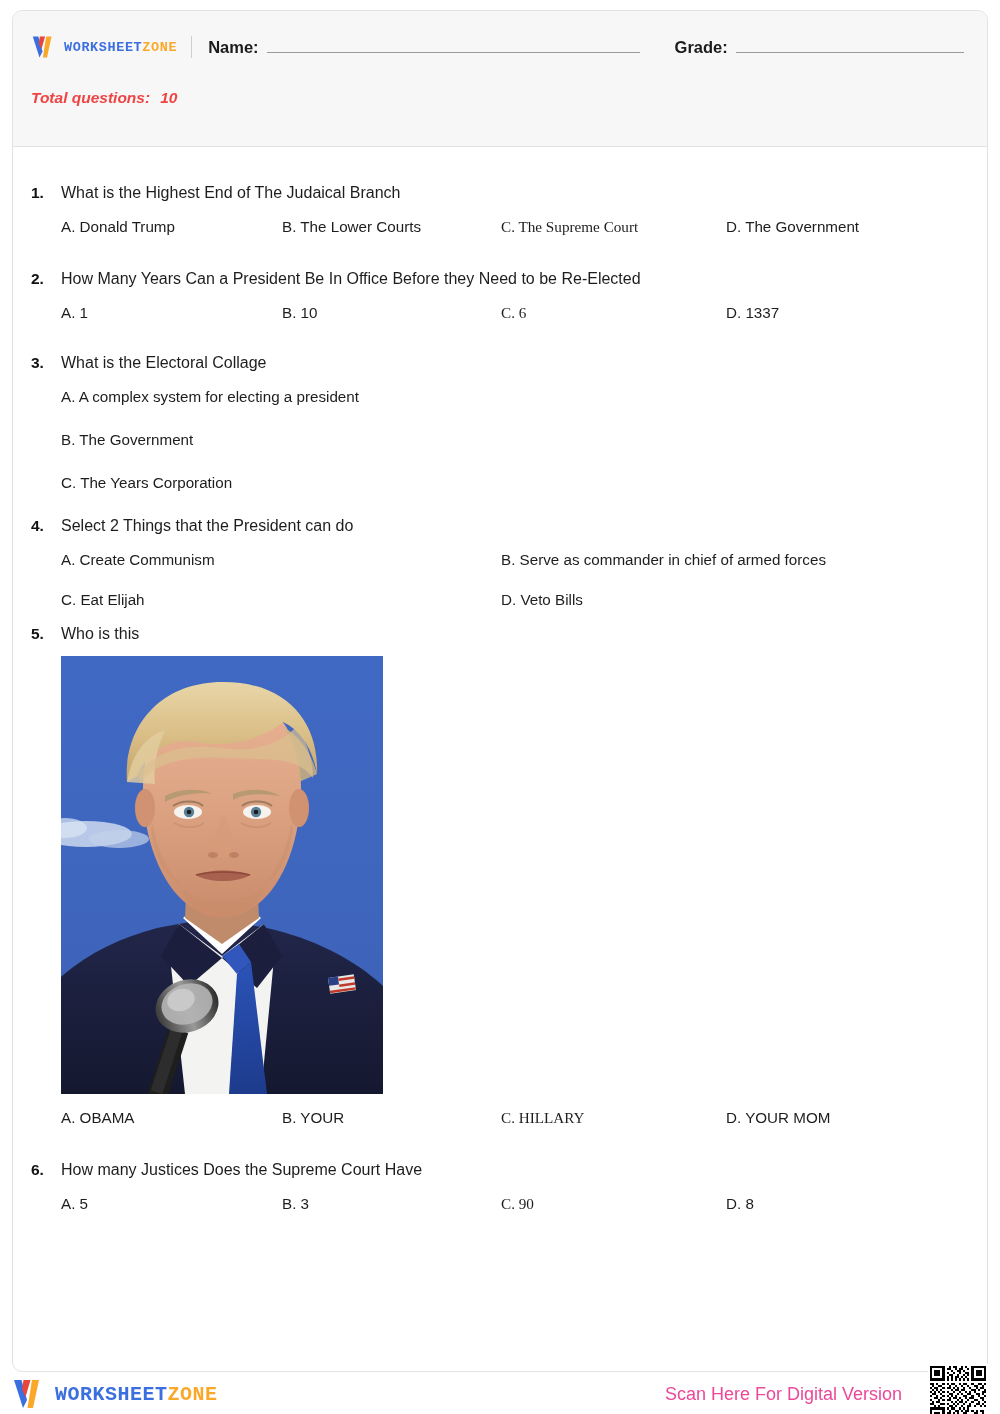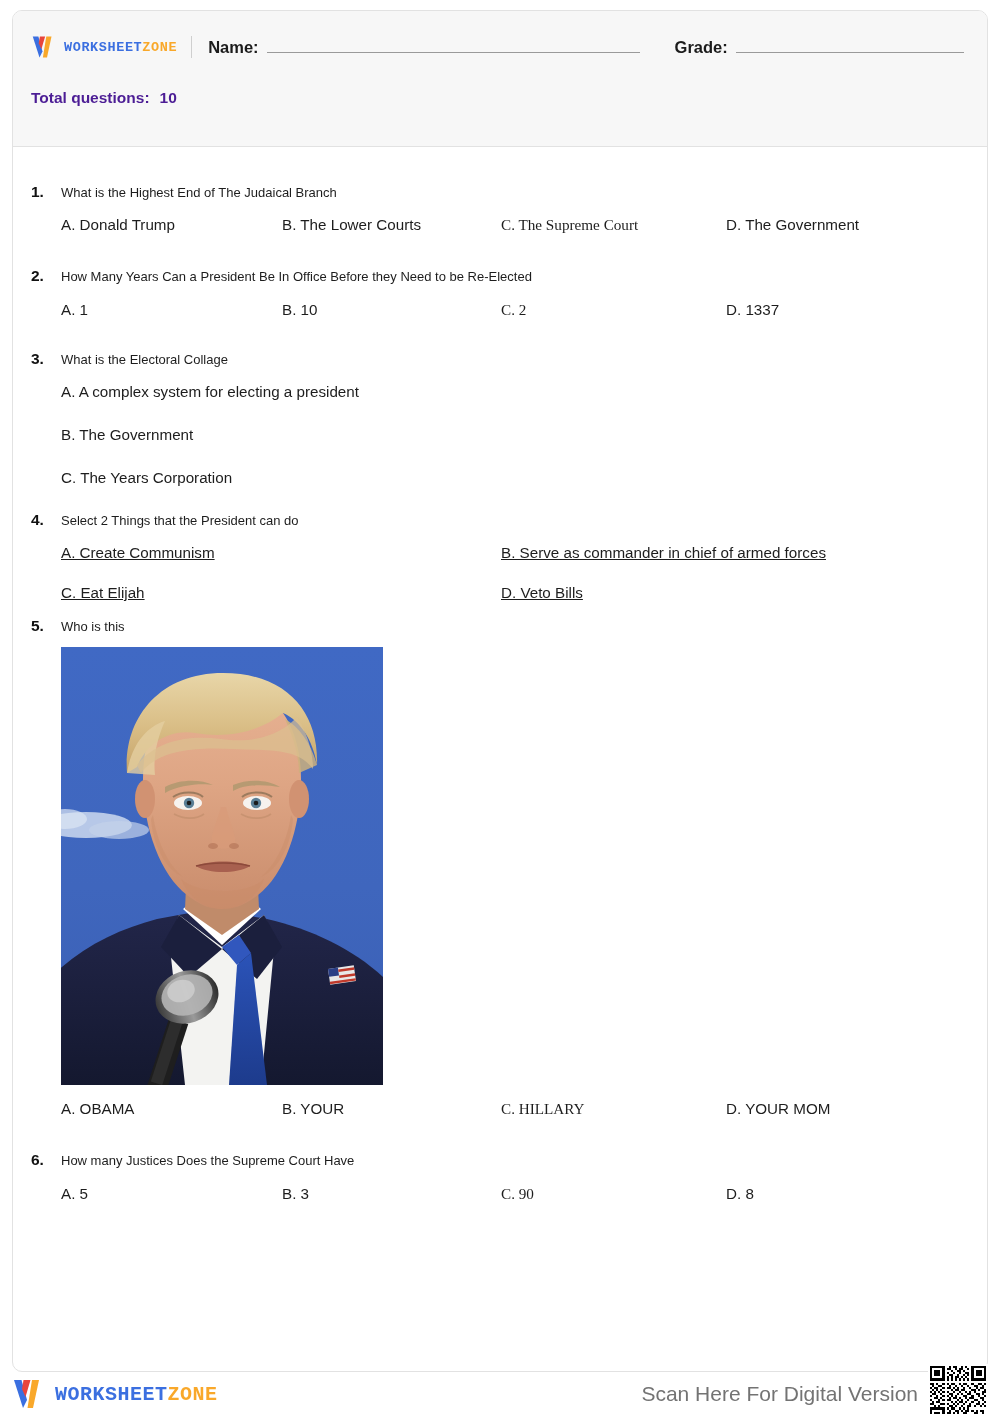--- a/index.html
+++ b/index.html
@@ -82,21 +82,22 @@
     margin-left: 8px;
   }
   .name-line { width: 373px; }
   .grade-line { width: 228px; }
   .spacer-mid { width: 35px; flex: 0 0 auto; }
 
   .total-row {
     padding: 26px 0 0 18px;
     font-size: 15.5px;
     font-weight: 700;
-    color: #4c1d95;
+    color: #ef4444;
+    font-style: italic;
   }
   .total-row .tq-value { margin-left: 10px; }
 
   
   .qbody {
     padding: 36px 18px 0 18px;
   }
   .question {
     margin-bottom: 8px;
   }
@@ -107,21 +108,21 @@
   }
   .qnum {
     font-size: 15.5px;
     font-weight: 700;
     color: #111;
     width: 30px;
     flex: 0 0 30px;
     text-align: left;
   }
   .qtext {
-    font-size: 13px;
+    font-size: 16px;
     color: #1d1d1d;
     line-height: 1.25;
   }
   .opts {
     padding-left: 30px;
   }
   .opt {
     font-size: 15.2px;
     color: #1d1d1d;
     line-height: 1.25;
@@ -133,21 +134,21 @@
   .opts-cols4 .c0 { left: 30px; }
   .opts-cols4 .c1 { left: 251px; }
   .opts-cols4 .c2 { left: 470px; font-family: Liberation Serif, serif; }
   .opts-cols4 .c3 { left: 695px; }
 
   
   .opts-cols2 {
     position: relative;
     padding-left: 0;
   }
-  .opts-cols2 .opt { position: absolute; margin: 0; text-decoration: underline; }
+  .opts-cols2 .opt { position: absolute; margin: 0; }
   .opts-cols2 .r0 { top: 0; }
   .opts-cols2 .r1 { top: 40px; }
   .opts-cols2 .k0 { left: 30px; }
   .opts-cols2 .k1 { left: 470px; }
 
   .opts-stack .opt { margin-bottom: 24px; }
 
   
   .portrait-wrap {
     margin: 12px 0 0 30px;
@@ -175,24 +176,24 @@
     align-items: center;
     gap: 9px;
   }
   .footer-logo .logo-mark { width: 34px; height: 32px; }
   .footer-logo .logo-text {
     font-size: 20px;
     letter-spacing: 0.5px;
   }
   .footer-spacer { flex: 1 1 auto; }
   .scan-text {
-    font-size: 21px;
-    color: #737373;
+    font-size: 18px;
+    color: #ec4899;
     white-space: nowrap;
-    margin-right: 10px;
+    margin-right: 26px;
   }
   .qr {
     width: 60px;
     height: 60px;
     flex: 0 0 60px;
     background: #ffffff;
     display: block;
   }
 </style>
 </head>
@@ -248,21 +249,21 @@
     </div>
 
     <div class="question" style="margin-top:26px;">
       <div class="qhead">
         <span class="qnum">2.</span>
         <span class="qtext">How Many Years Can a President Be In Office Before they Need to be Re-Elected</span>
       </div>
       <div class="opts-cols4">
         <span class="opt c0">A. 1</span>
         <span class="opt c1">B. 10</span>
-        <span class="opt c2">C. 2</span>
+        <span class="opt c2">C. 6</span>
         <span class="opt c3">D. 1337</span>
       </div>
     </div>
 
     <div class="question" style="margin-top:24px;">
       <div class="qhead">
         <span class="qnum">3.</span>
         <span class="qtext">What is the Electoral Collage</span>
       </div>
       <div class="opts opts-stack">

